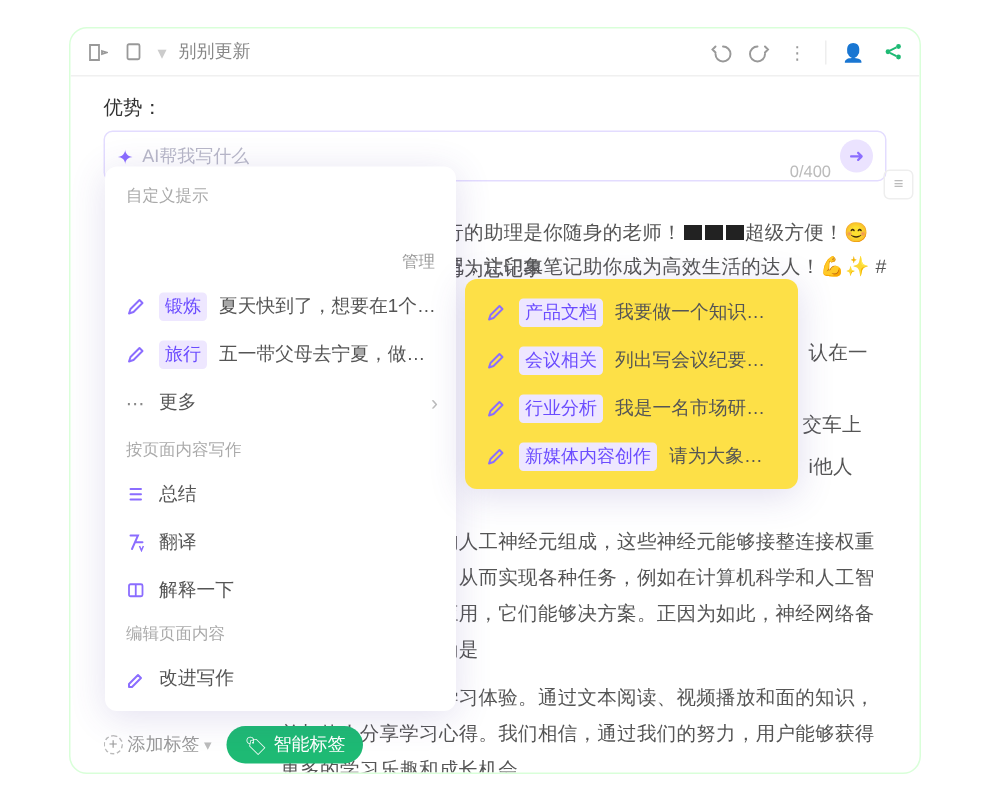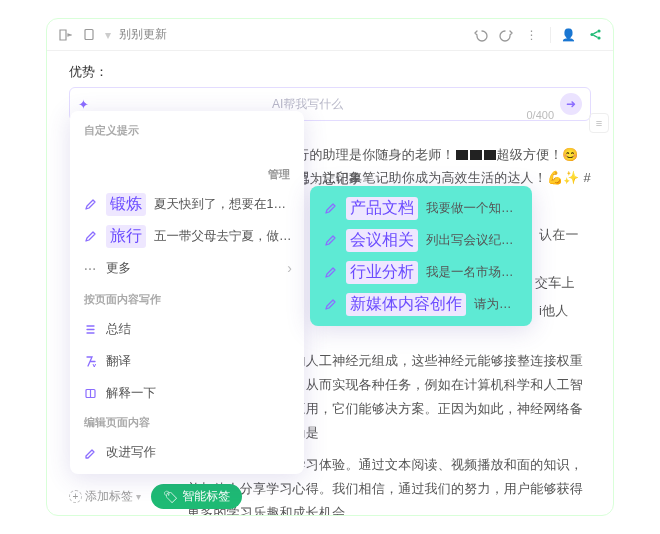--- a/index.html
+++ b/index.html
@@ -6,35 +6,35 @@
 body { font-family:-apple-system,"PingFang SC","Microsoft YaHei",sans-serif; background:#fff; width:660px; height:534px; overflow:hidden; font-size:13px; color:#333; }
 .frame { position:absolute; left:46px; top:18px; width:568px; height:498px; border:1.5px solid #d9ffd9; border-radius:12px; background:#fff; overflow:hidden; }
 .topbar { height:32px; border-bottom:1px solid #f0f0f0; display:flex; align-items:center; padding:0 10px; color:#888; font-size:12px; }
 .topbar .left { display:flex; align-items:center; gap:8px; }
 .topbar .right { margin-left:auto; display:flex; align-items:center; gap:10px; }
 .ico { width:16px; height:16px; display:inline-flex; align-items:center; justify-content:center; }
 .content { position:relative; padding:12px 22px 0 22px; height:calc(100% - 32px); overflow:hidden; }
 .heading { font-size:13px; color:#333; margin-bottom:6px; }
 .ai-box { border:1px solid #e3dcff; border-radius:6px; height:34px; display:flex; align-items:center; padding:0 8px; gap:6px; background:#fff; }
 .ai-box .spark { color:#8b6dff; }
-.ai-box .ph { color:#b8b8c8; font-size:12px; flex:1;text-align:center; }
+.ai-box .ph { color:#b8b8c8; font-size:12px; flex:1; }
 .ai-box .counter { color:#bbb; font-size:11px;margin-top:22px; }
 .ai-box .send { width:22px; height:22px; border-radius:50%; background:#ebe3ff; display:flex; align-items:center; justify-content:center; color:#8b6dff; font-size:12px; }
 .bg-text { position:absolute; left:22px; right:22px; color:#555; font-size:13px; line-height:1.85; letter-spacing:.2px; }
 .sq { display:inline-block; width:12px; height:10px; background:#222; margin:0 1px; vertical-align:-1px; }
 .popup { position:absolute; left:70px; top:111px; width:234px; background:#fff; border-radius:8px; box-shadow:0 4px 24px rgba(80,60,160,.16); padding:8px 0 6px 0; z-index:5; }
-.section-lbl { color:#aaa; font-size:11px; padding:4px 14px 6px 14px; display:flex;font-weight:bold; }
+.section-lbl { color:#aaa; font-size:11px; padding:4px 14px 6px 14px; display:flex; }
 .section-lbl .mg { margin-left:auto; color:#999;margin-top:44px; }
 .row { display:flex; align-items:center; height:32px; padding:0 12px; gap:8px; cursor:pointer; font-size:12.5px; }
 .row .ric { width:16px; color:#8b6dff; display:flex; justify-content:center; }
 .row .ric.gray { color:#888; }
-.tag { background:#eee7ff; color:#6b4cff; padding:1px 4px; border-radius:3px; font-size:16px; }
+.tag { background:#eee7ff; color:#6b4cff; padding:1px 4px; border-radius:3px; font-size:12px; }
 .row .rest { color:#555; white-space:nowrap; overflow:hidden; text-overflow:ellipsis; flex:1; }
 .row .chev { margin-left:auto; color:#bbb; font-size:14px; }
-.submenu { position:absolute; left:310px; top:186px; width:222px; background:#5eead4; border-radius:8px; box-shadow:0 4px 24px rgba(80,60,160,.18); padding:6px 0; z-index:6; }
+.submenu { position:absolute; left:310px; top:186px; width:222px; background:#fde047; border-radius:8px; box-shadow:0 4px 24px rgba(80,60,160,.18); padding:6px 0; z-index:6; }
 .footer { position:absolute; bottom:6px; left:22px; display:flex; align-items:center; gap:10px; }
 .add-tag { color:#9a9a9a; font-size:12px; display:flex; align-items:center; gap:3px; }
 .smart-tag { background:#1eba74; color:#fff; font-size:12px; padding:4px 12px; border-radius:14px; display:flex; align-items:center; gap:4px; }
 .side-handle { position:absolute; right:4px; top:62px; width:20px; height:20px; border:1px solid #eee; border-radius:4px; display:flex; align-items:center; justify-content:center; color:#bbb; font-size:11px; }
 svg { display:block; }
 </style>
 </head>
 <body>
 
 <div class="frame">

